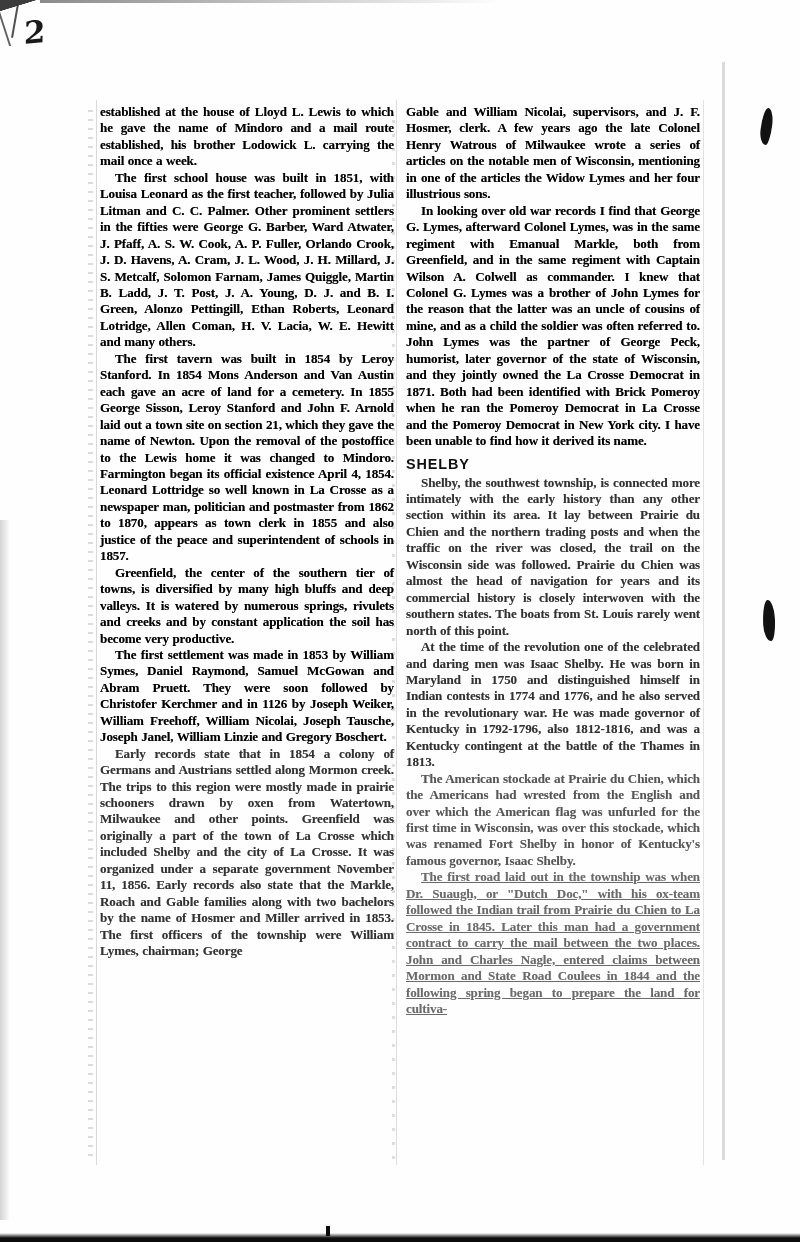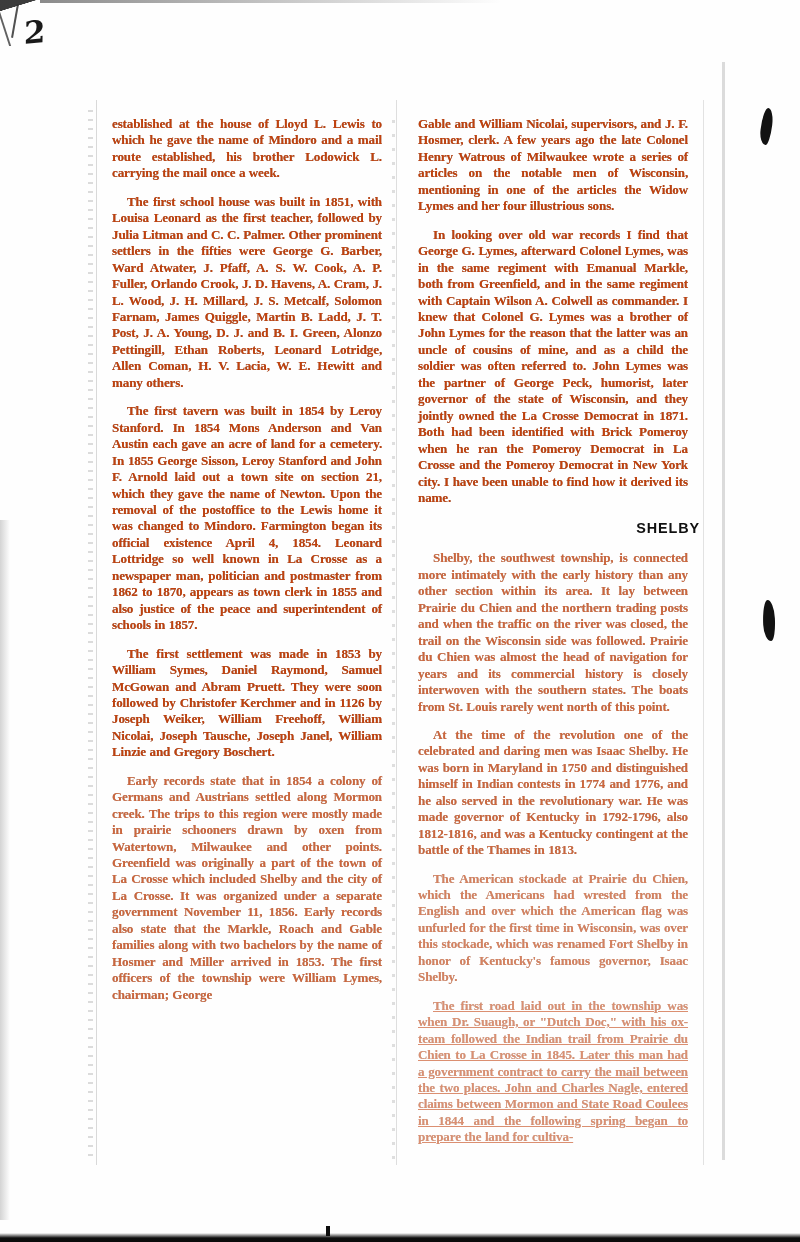--- a/index.html
+++ b/index.html
@@ -147,40 +147,40 @@
     left: 100px;
     top: 104px;
     width: 600px;
     display: flex;
     gap: 12px;
   }
   .col {
     width: 294px;
   }
   .col p {
-    margin: 12px;
+    margin: 0;
     font-size: 13.1px;
     line-height: 16.45px;
     text-align: justify;
     text-indent: 15px;
     font-weight: 600;
     letter-spacing: -0.15px;
     word-spacing: 0.4px;
-    color: #c2410c;
+    color: #000000;
     
     text-shadow: 0 0 .45px rgba(0,0,0,.45);
   }
   .col p.noindent { text-indent: 0; }
 
   .section-head {
     margin: 4px 0 1px 0;
     font-size: 14.4px;
     line-height: 20px;
     font-weight: 700;
-    text-align: right;
+    text-align: left;
     letter-spacing: .9px;
     text-indent: 0;
     color: #101010;
     font-family: "Liberation Sans", "DejaVu Sans", sans-serif;
   }
 
   
   .faded   { opacity: .80; }
   .faded2  { opacity: .66; }
   .faded3  { opacity: .58; text-decoration: underline; }
@@ -209,20 +209,21 @@
   <div class="blot b1"></div>
   <div class="blot b2"></div>
 
   <div class="left-smudge"></div>
 
   <div class="columns">
     <div class="col" id="left-column">
         <p class="col-paragraph noindent">established at the house of Lloyd L. Lewis to which he gave the name of Mindoro and a mail route established, his brother Lodowick L. carrying the mail once a week.</p>
         <p class="col-paragraph">The first school house was built in 1851, with Louisa Leonard as the first teacher, followed by Julia Litman and C. C. Palmer. Other prominent settlers in the fifties were George G. Barber, Ward Atwater, J. Pfaff, A. S. W. Cook, A. P. Fuller, Orlando Crook, J. D. Havens, A. Cram, J. L. Wood, J. H. Millard, J. S. Metcalf, Solomon Farnam, James Quiggle, Martin B. Ladd, J. T. Post, J. A. Young, D. J. and B. I. Green, Alonzo Pettingill, Ethan Roberts, Leonard Lotridge, Allen Coman, H. V. Lacia, W. E. Hewitt and many others.</p>
         <p class="col-paragraph">The first tavern was built in 1854 by Leroy Stanford. In 1854 Mons Anderson and Van Austin each gave an acre of land for a cemetery. In 1855 George Sisson, Leroy Stanford and John F. Arnold laid out a town site on section 21, which they gave the name of Newton. Upon the removal of the postoffice to the Lewis home it was changed to Mindoro. Farmington began its official existence April 4, 1854. Leonard Lottridge so well known in La Crosse as a newspaper man, politician and postmaster from 1862 to 1870, appears as town clerk in 1855 and also justice of the peace and superintendent of schools in 1857.</p>
+        <p class="col-paragraph">Greenfield, the center of the southern tier of towns, is diversified by many high bluffs and deep valleys. It is watered by numerous springs, rivulets and creeks and by constant application the soil has become very productive.</p>
         <p class="col-paragraph">The first settlement was made in 1853 by William Symes, Daniel Raymond, Samuel McGowan and Abram Pruett. They were soon followed by Christofer Kerchmer and in 1126 by Joseph Weiker, William Freehoff, William Nicolai, Joseph Tausche, Joseph Janel, William Linzie and Gregory Boschert.</p>
         <p class="col-paragraph faded">Early records state that in 1854 a colony of Germans and Austrians settled along Mormon creek. The trips to this region were mostly made in prairie schooners drawn by oxen from Watertown, Milwaukee and other points. Greenfield was originally a part of the town of La Crosse which included Shelby and the city of La Crosse. It was organized under a separate government November 11, 1856. Early records also state that the Markle, Roach and Gable families along with two bachelors by the name of Hosmer and Miller arrived in 1853. The first officers of the township were William Lymes, chairman; George</p>
       </div>
     <div class="col" id="right-column">
         <p class="col-paragraph noindent">Gable and William Nicolai, supervisors, and J. F. Hosmer, clerk. A few years ago the late Colonel Henry Watrous of Milwaukee wrote a series of articles on the notable men of Wisconsin, mentioning in one of the articles the Widow Lymes and her four illustrious sons.</p>
         <p class="col-paragraph">In looking over old war records I find that George G. Lymes, afterward Colonel Lymes, was in the same regiment with Emanual Markle, both from Greenfield, and in the same regiment with Captain Wilson A. Colwell as commander. I knew that Colonel G. Lymes was a brother of John Lymes for the reason that the latter was an uncle of cousins of mine, and as a child the soldier was often referred to. John Lymes was the partner of George Peck, humorist, later governor of the state of Wisconsin, and they jointly owned the La Crosse Democrat in 1871. Both had been identified with Brick Pomeroy when he ran the Pomeroy Democrat in La Crosse and the Pomeroy Democrat in New York city. I have been unable to find how it derived its name.</p>
         <div class="section-head">SHELBY</div>
         <p class="col-paragraph faded">Shelby, the southwest township, is connected more intimately with the early history than any other section within its area. It lay between Prairie du Chien and the northern trading posts and when the traffic on the river was closed, the trail on the Wisconsin side was followed. Prairie du Chien was almost the head of navigation for years and its commercial history is closely interwoven with the southern states. The boats from St. Louis rarely went north of this point.</p>
         <p class="col-paragraph faded">At the time of the revolution one of the celebrated and daring men was Isaac Shelby. He was born in Maryland in 1750 and distinguished himself in Indian contests in 1774 and 1776, and he also served in the revolutionary war. He was made governor of Kentucky in 1792-1796, also 1812-1816, and was a Kentucky contingent at the battle of the Thames in 1813.</p>
         <p class="col-paragraph faded2">The American stockade at Prairie du Chien, which the Americans had wrested from the English and over which the American flag was unfurled for the first time in Wisconsin, was over this stockade, which was renamed Fort Shelby in honor of Kentucky's famous governor, Isaac Shelby.</p>

